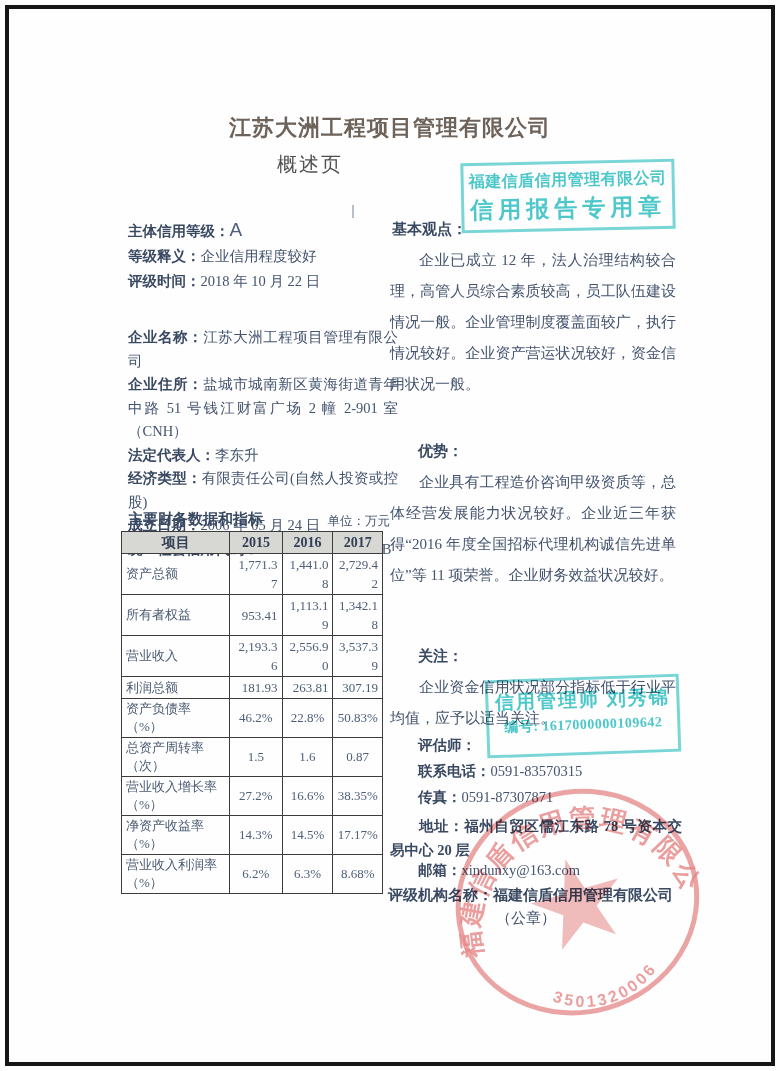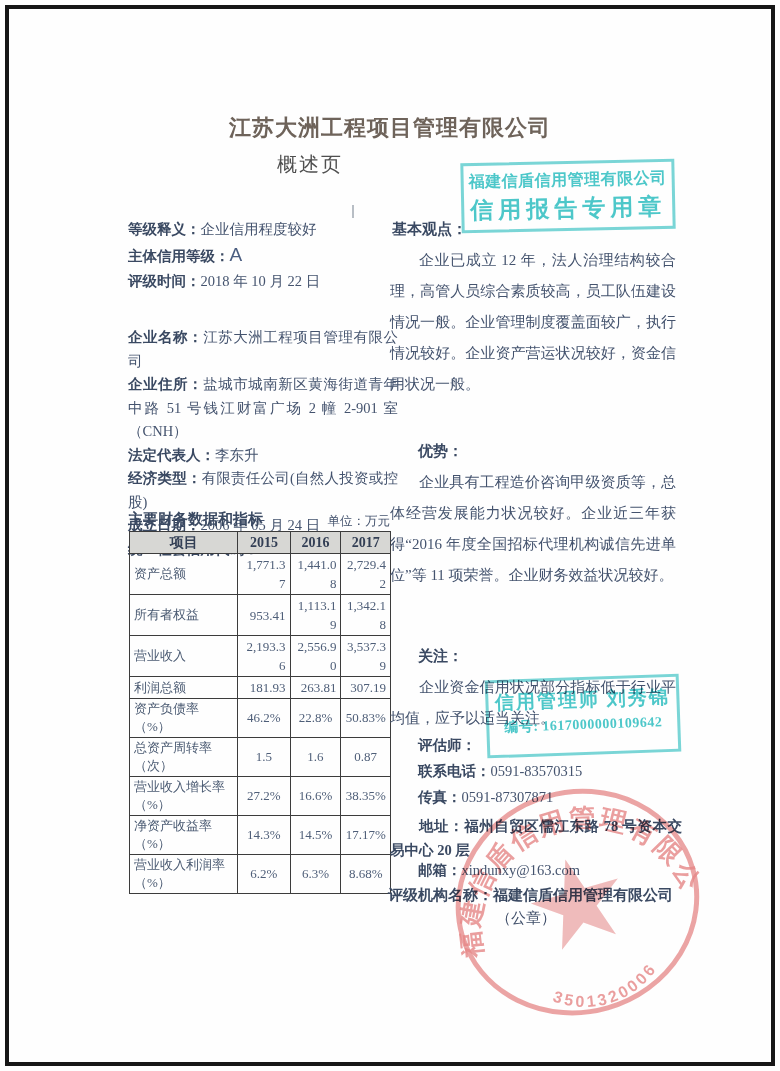--- a/index.html
+++ b/index.html
@@ -12,21 +12,21 @@
   .subtitle{left:0;top:151px;width:620px;text-align:center;font-size:20px;color:#4f4f4f;letter-spacing:2px;}
   .lbl{font-weight:bold;color:#3a4962;}
   
   .rating{left:128px;top:217px;width:268px;font-size:14.5px;line-height:25px;}
   .rating p{margin:0;}
   .grade{font-size:19px;color:#4a5d80;font-family:"Liberation Sans",sans-serif;}
   .company{left:128px;top:326px;width:270px;font-size:14.5px;line-height:23.5px;text-align:justify;}
   .company p{margin:0;}
   .fin-head{left:128px;top:510px;width:262px;font-size:15px;}
   .fin-head .unit{float:right;font-size:12.5px;font-weight:normal;color:#44536e;margin-top:3px;}
-  table.fin{left:129px;top:531px;width:262px;border-collapse:collapse;table-layout:fixed;
+  table.fin{left:121px;top:531px;width:262px;border-collapse:collapse;table-layout:fixed;
             position:absolute;font-size:13px;color:#4e5e78;}
   table.fin th,table.fin td{border:1.6px solid #3c3c3c;padding:1px 4px;overflow:hidden;}
   table.fin th{background:#d7d7d4;font-size:14px;font-weight:bold;color:#333f55;height:19px;}
   td.item{text-align:left;color:#4a5a72;}
   td.num{text-align:right;word-break:break-all;line-height:19px;}
   td.pct{text-align:center;}
   tr.tall td{height:38px;vertical-align:middle;}
   tr.single td{height:19px;}
   
   .sec-title{font-weight:bold;font-size:15px;color:#3a4962;}
@@ -57,22 +57,22 @@
 
   <div class="title abs">江苏大洲工程项目管理有限公司</div>
   <div class="subtitle abs">概述页</div>
 
   <div class="stamp stamp-rect1 abs">
     <div class="l1">福建信盾信用管理有限公司</div>
     <div class="l2">信用报告专用章</div>
   </div>
 
   <div class="rating abs">
+    <p><span class="lbl">主体信用等级：</span><span class="grade">A</span></p>
     <p><span class="lbl">等级释义：</span><span>企业信用程度较好</span></p>
-    <p><span class="lbl">主体信用等级：</span><span class="grade">A</span></p>
     <p><span class="lbl">评级时间：</span><span>2018 年 10 月 22 日</span></p>
   </div>
 
   <div class="company abs">
     <p><span class="lbl">企业名称：</span><span>江苏大洲工程项目管理有限公司</span></p>
     <p><span class="lbl">企业住所：</span><span>盐城市城南新区黄海街道青年中路 51 号钱江财富广场 2 幢 2-901 室（CNH）</span></p>
     <p><span class="lbl">法定代表人：</span><span>李东升</span></p>
     <p><span class="lbl">经济类型：</span><span>有限责任公司(自然人投资或控股)</span></p>
     <p><span class="lbl">成立日期：</span><span>2006 年 05 月 24 日</span></p>
     <p><span class="lbl">统一社会信用代码：</span><span>91320902788854895B</span></p>

